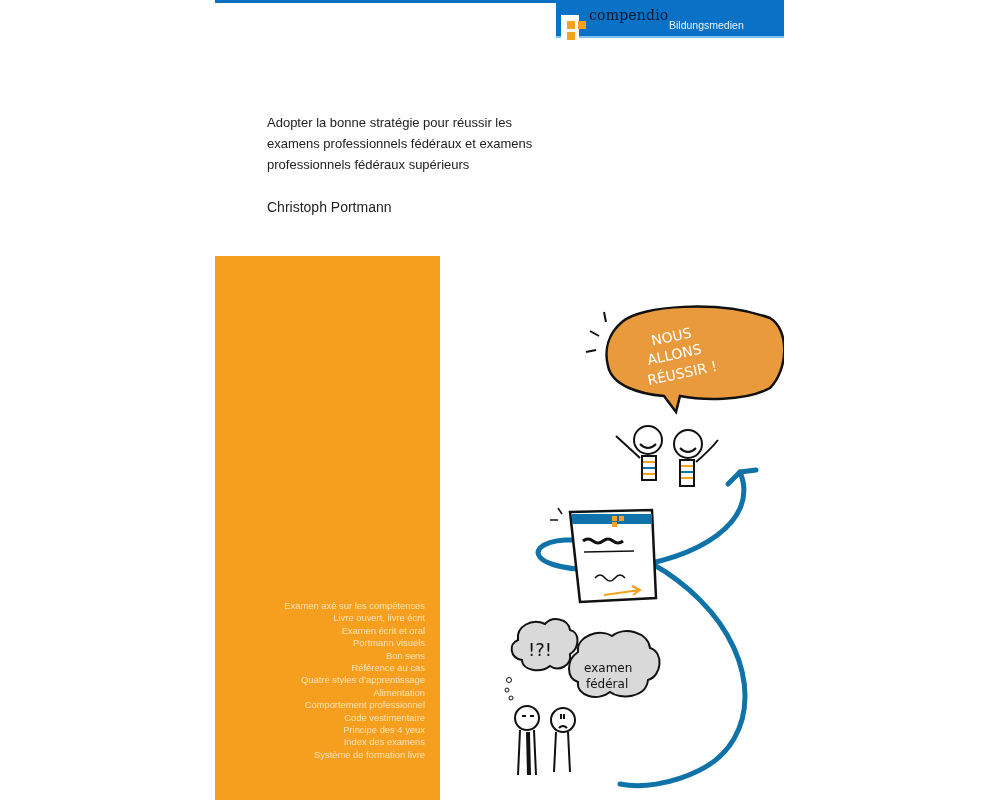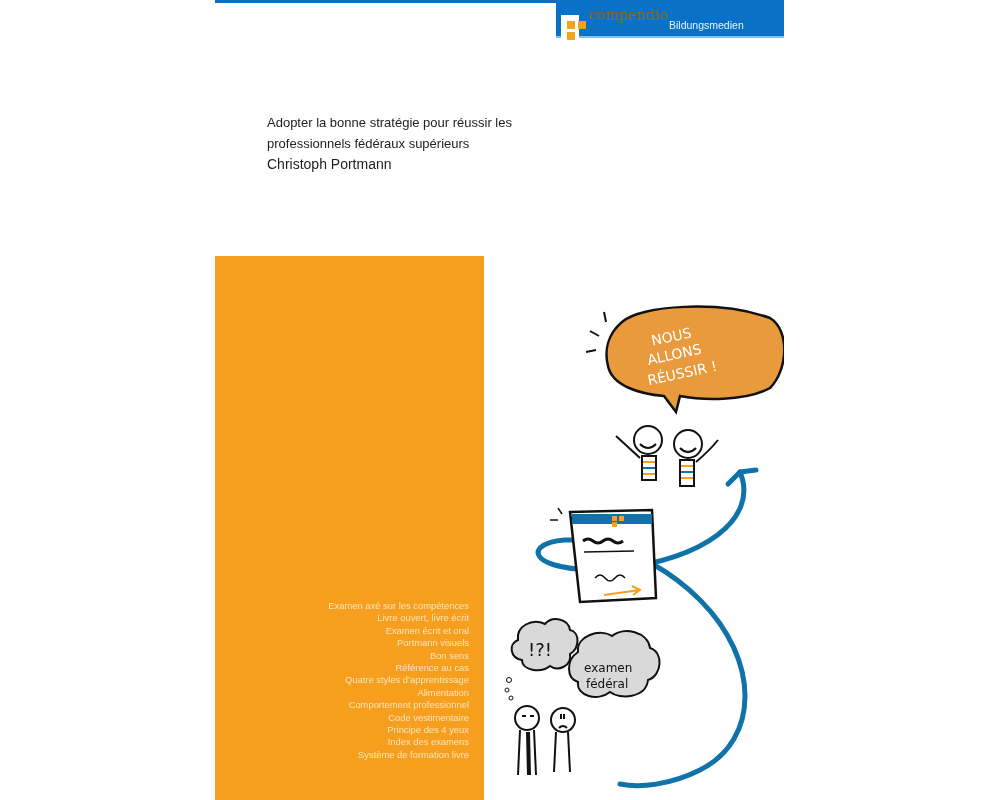--- a/index.html
+++ b/index.html
@@ -2,27 +2,27 @@
 <html><head>
 <meta charset="utf-8">
 <style>
   html, body { margin:0; padding:0; }
   body { width:1000px; height:800px; background:#ffffff; position:relative; overflow:hidden; font-family:"Liberation Sans", sans-serif; }
   .cover { position:absolute; left:215px; top:0; width:569px; height:800px; background:#ffffff; }
   .top-rule { position:absolute; left:215px; top:0; width:345px; height:3px; background:#0a6fc2; }
   .brand-bar { position:absolute; left:556px; top:0; width:228px; height:36px; background:#0a72c6; border-bottom:2px solid #7fc2ef; }
   .brand-notch { position:absolute; left:561px; top:15px; width:18px; height:23px; background:#ffffff; }
   .sq { position:absolute; width:8px; height:8px; background:#f4a11f; }
-  .brand-name { position:absolute; left:589px; top:7px; color:#a16207; font-family:"DejaVu Serif", serif; font-size:14px; letter-spacing:0.2px; }
+  .brand-name { position:absolute; left:589px; top:7px; color:#0f172a; font-family:"DejaVu Serif", serif; font-size:14px; letter-spacing:0.2px; }
   .brand-sub { position:absolute; left:629px; top:19px; color:#e8f3fb; font-size:10.5px;margin-left:40px; }
   .titles { position:absolute; left:267px; top:112px; width:400px; color:#1c1c1c; }
   .title-bold { font-weight:bold; font-size:17px; line-height:21px; }
   .subtitle { font-size:13px; line-height:21px; color:#222; }
-  .author { margin-top:2px; font-size:14px; color:#222; }
-  .orange-panel { position:absolute; left:215px; top:256px; width:269px; height:544px; background:#f69f1e; }
+  .author { margin-top:24px; font-size:14px; color:#222; }
+  .orange-panel { position:absolute; left:215px; top:256px; width:225px; height:544px; background:#f69f1e; }
   .keywords { position:absolute; right:15px; top:344px; text-align:right; color:#fde3b8; font-size:9.4px; line-height:12.4px; }
   .keywords div { white-space:nowrap; }
   .art { position:absolute; left:484px; top:256px; width:300px; height:544px; }
 </style>
 </head>
 <body>
 
 <div class="cover"></div>
 <div class="top-rule"></div>
 
@@ -31,20 +31,21 @@
 <div>
   <div class="sq" style="left:567px;top:21px;"></div>
   <div class="sq" style="left:578px;top:21px;"></div>
   <div class="sq" style="left:567px;top:32px;"></div>
 </div>
 <div class="brand-name">compendio</div>
 <div class="brand-sub">Bildungsmedien</div>
 
 <div class="titles">
   <div class="subtitle">Adopter la bonne stratégie pour réussir les</div>
+  <div class="subtitle">examens professionnels fédéraux et examens</div>
   <div class="subtitle">professionnels fédéraux supérieurs</div>
   <div class="author">Christoph Portmann</div>
 </div>
 
 <div class="orange-panel">
   <div class="keywords">
     <div>Examen axé sur les compétences</div>
     <div>Livre ouvert, livre écrit</div>
     <div>Examen écrit et oral</div>
     <div>Portmann visuels</div>

